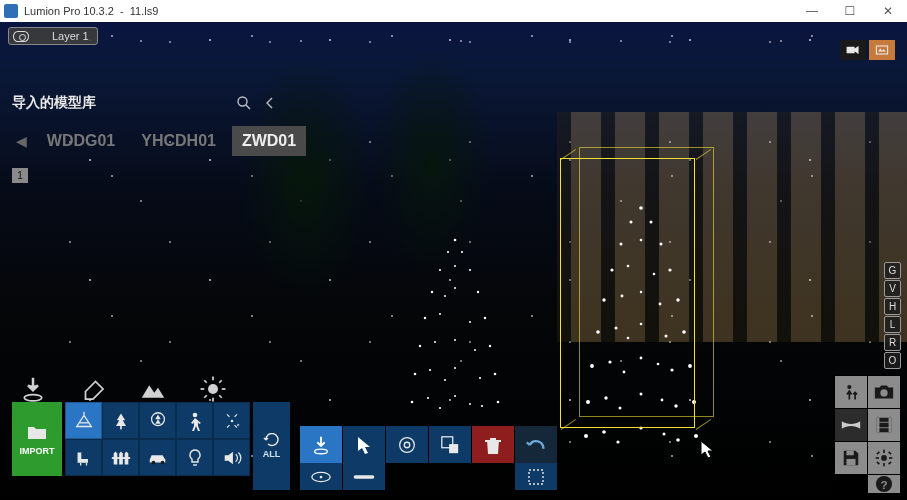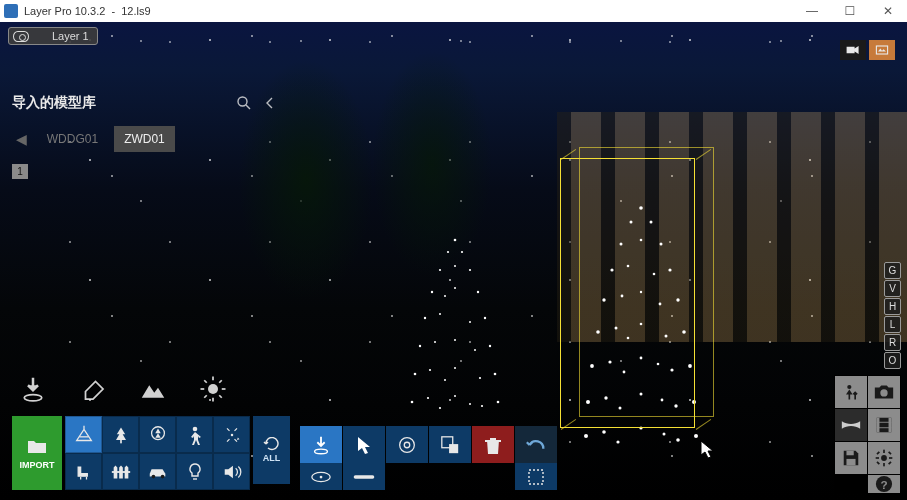--- a/index.html
+++ b/index.html
@@ -52,37 +52,37 @@
   .modebtns svg{width:16px;height:14px;}
 
   
   .libpanel{position:absolute;left:12px;top:72px;color:#ccc;}
   .libhead{display:flex;align-items:center;}
   .libtitle{font-size:14px;font-weight:600;color:#e8e8e8;}
   .libsearch{margin-left:140px;display:flex;gap:10px;align-items:center;}
   .libsearch div{width:16px;height:16px;cursor:pointer;opacity:.8;}
   .libtabs{margin-top:14px;display:flex;align-items:center;gap:6px;}
   .libtabs .arrow{color:#666;font-size:14px;padding:4px 4px;cursor:pointer;}
-  .libtabs .tab{padding:6px 10px;color:#777;font-size:12px;cursor:pointer;}
+  .libtabs .tab{padding:6px 10px;color:#777;font-size:16px;cursor:pointer;font-weight:bold;}
   .libtabs .tab.active{background:#4a4a4a;color:#eee;}
   .pager{margin-top:12px;}
   .pager .pg{width:16px;height:15px;background:#8a8a8a;color:#111;font-size:10px;display:flex;align-items:center;justify-content:center;}
 
   
   .editrow{position:absolute;left:18px;bottom:96px;display:flex;gap:30px;}
   .editrow .ico{width:30px;height:30px;display:flex;align-items:center;justify-content:center;cursor:pointer;opacity:.9;}
 
   
   .libbar{position:absolute;left:12px;bottom:10px;display:flex;}
   .importbtn{width:50px;height:74px;background:#2e9b2e;display:flex;flex-direction:column;align-items:center;justify-content:center;gap:5px;cursor:pointer;}
   .importbtn span{color:#fff;font-size:9px;font-weight:600;}
   .catgrid{display:grid;grid-template-columns:repeat(5,37px);grid-template-rows:37px 37px;margin-left:3px;}
   .catgrid .c{background:#0d3a66;display:flex;align-items:center;justify-content:center;cursor:pointer;border:.5px solid rgba(0,0,0,.25);}
   .catgrid .c.active{background:#2a76c4;}
-  .allbtn{width:37px;height:68px;margin-left:3px;background:#0d3a66;display:flex;flex-direction:column;align-items:center;justify-content:center;cursor:pointer;gap:2px;}
+  .allbtn{width:37px;height:88px;margin-left:3px;background:#0d3a66;display:flex;flex-direction:column;align-items:center;justify-content:center;cursor:pointer;gap:2px;}
   .allbtn span{color:#cfe3f5;font-size:9px;font-weight:600;}
 
   
   .placebar{position:absolute;left:300px;bottom:10px;}
   .prow{display:flex;}
   .prow .p{width:42px;height:37px;background:#0d3a66;display:flex;align-items:center;justify-content:center;cursor:pointer;margin-right:1px;}
   .prow .p.active{background:#2a76c4;}
   .prow .p.red{background:#8e1d1d;}
   .prow .p.dark{background:#14283a;}
   .prow2 .p{height:27px;width:42px;}
@@ -101,23 +101,23 @@
   .whtS{stroke:#e8e8e8;fill:none;stroke-width:1.4;}
   .blk{fill:#1a1a1a;}
   .cursor-img{position:absolute;width:16px;height:20px;pointer-events:none;}
 </style>
 </head>
 <body>
 
 <div class="titlebar">
   <span class="appicon"></span>
   <span class="title">
-    <span>Layer Pro 10.3.2</span>
+    <span>Lumion Pro 10.3.2</span>
     &nbsp;-&nbsp;
-    <span>12.ls9</span>
+    <span>11.ls9</span>
   </span>
   <div class="winctrls">
     <div>—</div>
     <div>☐</div>
     <div>✕</div>
   </div>
 </div>
 
 <div class="viewport">
   <div class="building"></div>
@@ -254,20 +254,21 @@
         <div>
             <svg viewBox="0 0 16 16">
               <path d="M10 3 L5 8 L10 13" class="whtS"></path>
             </svg>
           </div>
       </div>
     </div>
     <div class="libtabs">
       <div class="arrow">◀</div>
       <div class="tab">WDDG01</div>
+      <div class="tab">YHCDH01</div>
       <div class="tab active">ZWD01</div>
     </div>
     <div class="pager">
       <div class="pg">1</div>
     </div>
   </div>
 
   <div class="editrow">
     <div class="ico">
         <svg viewBox="0 0 24 24">

